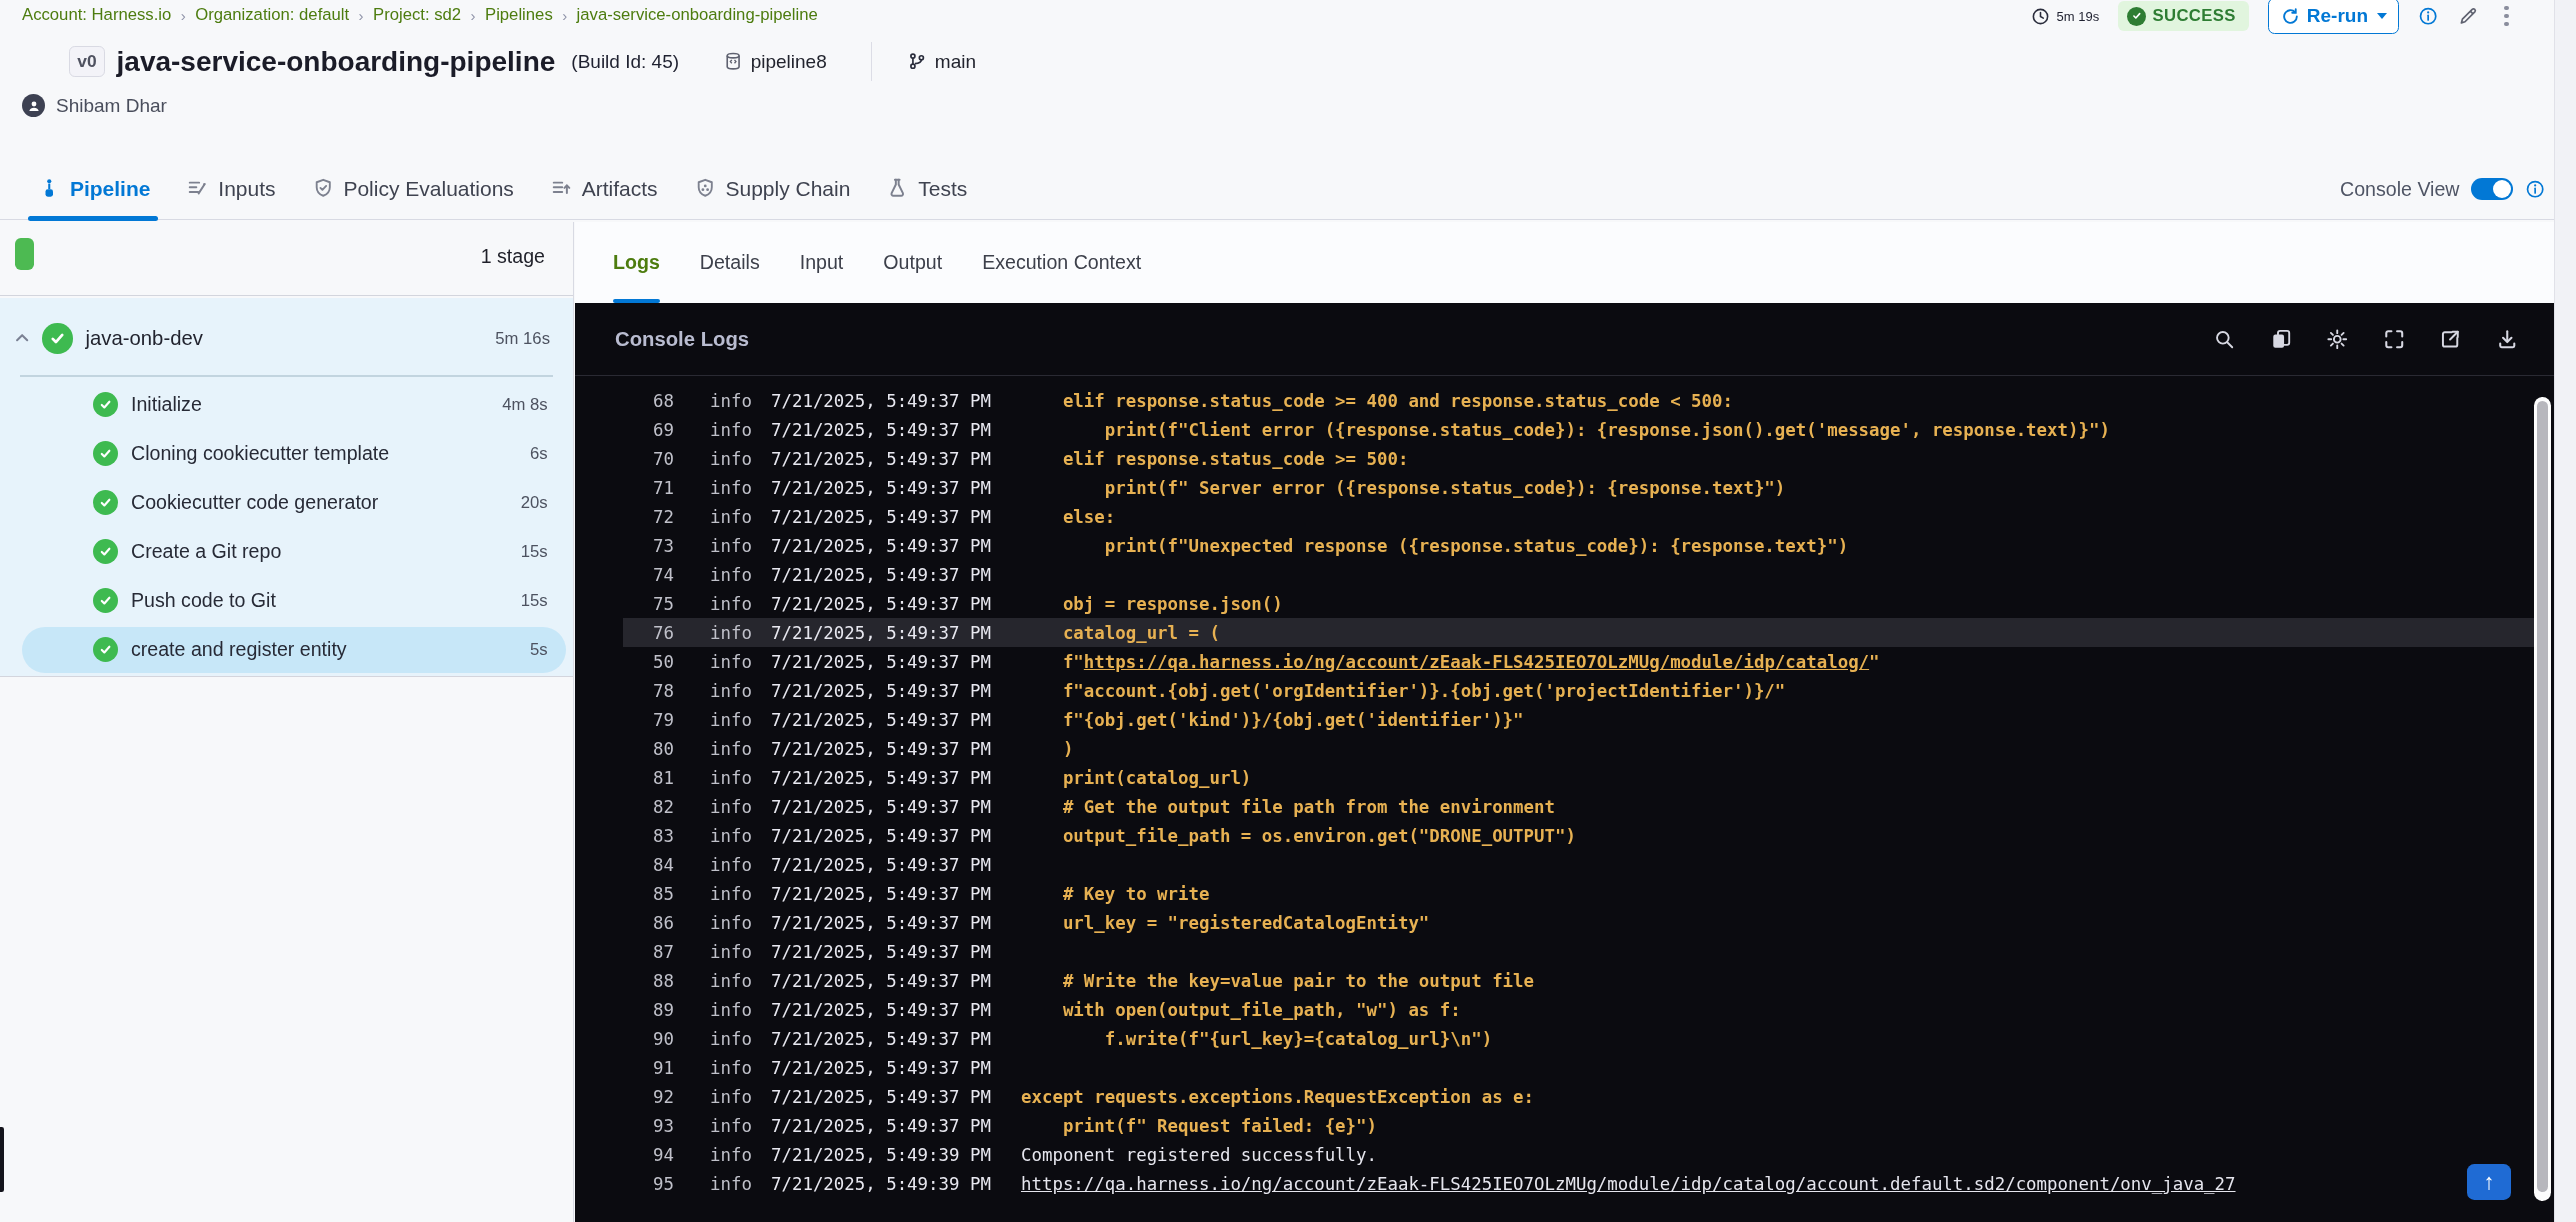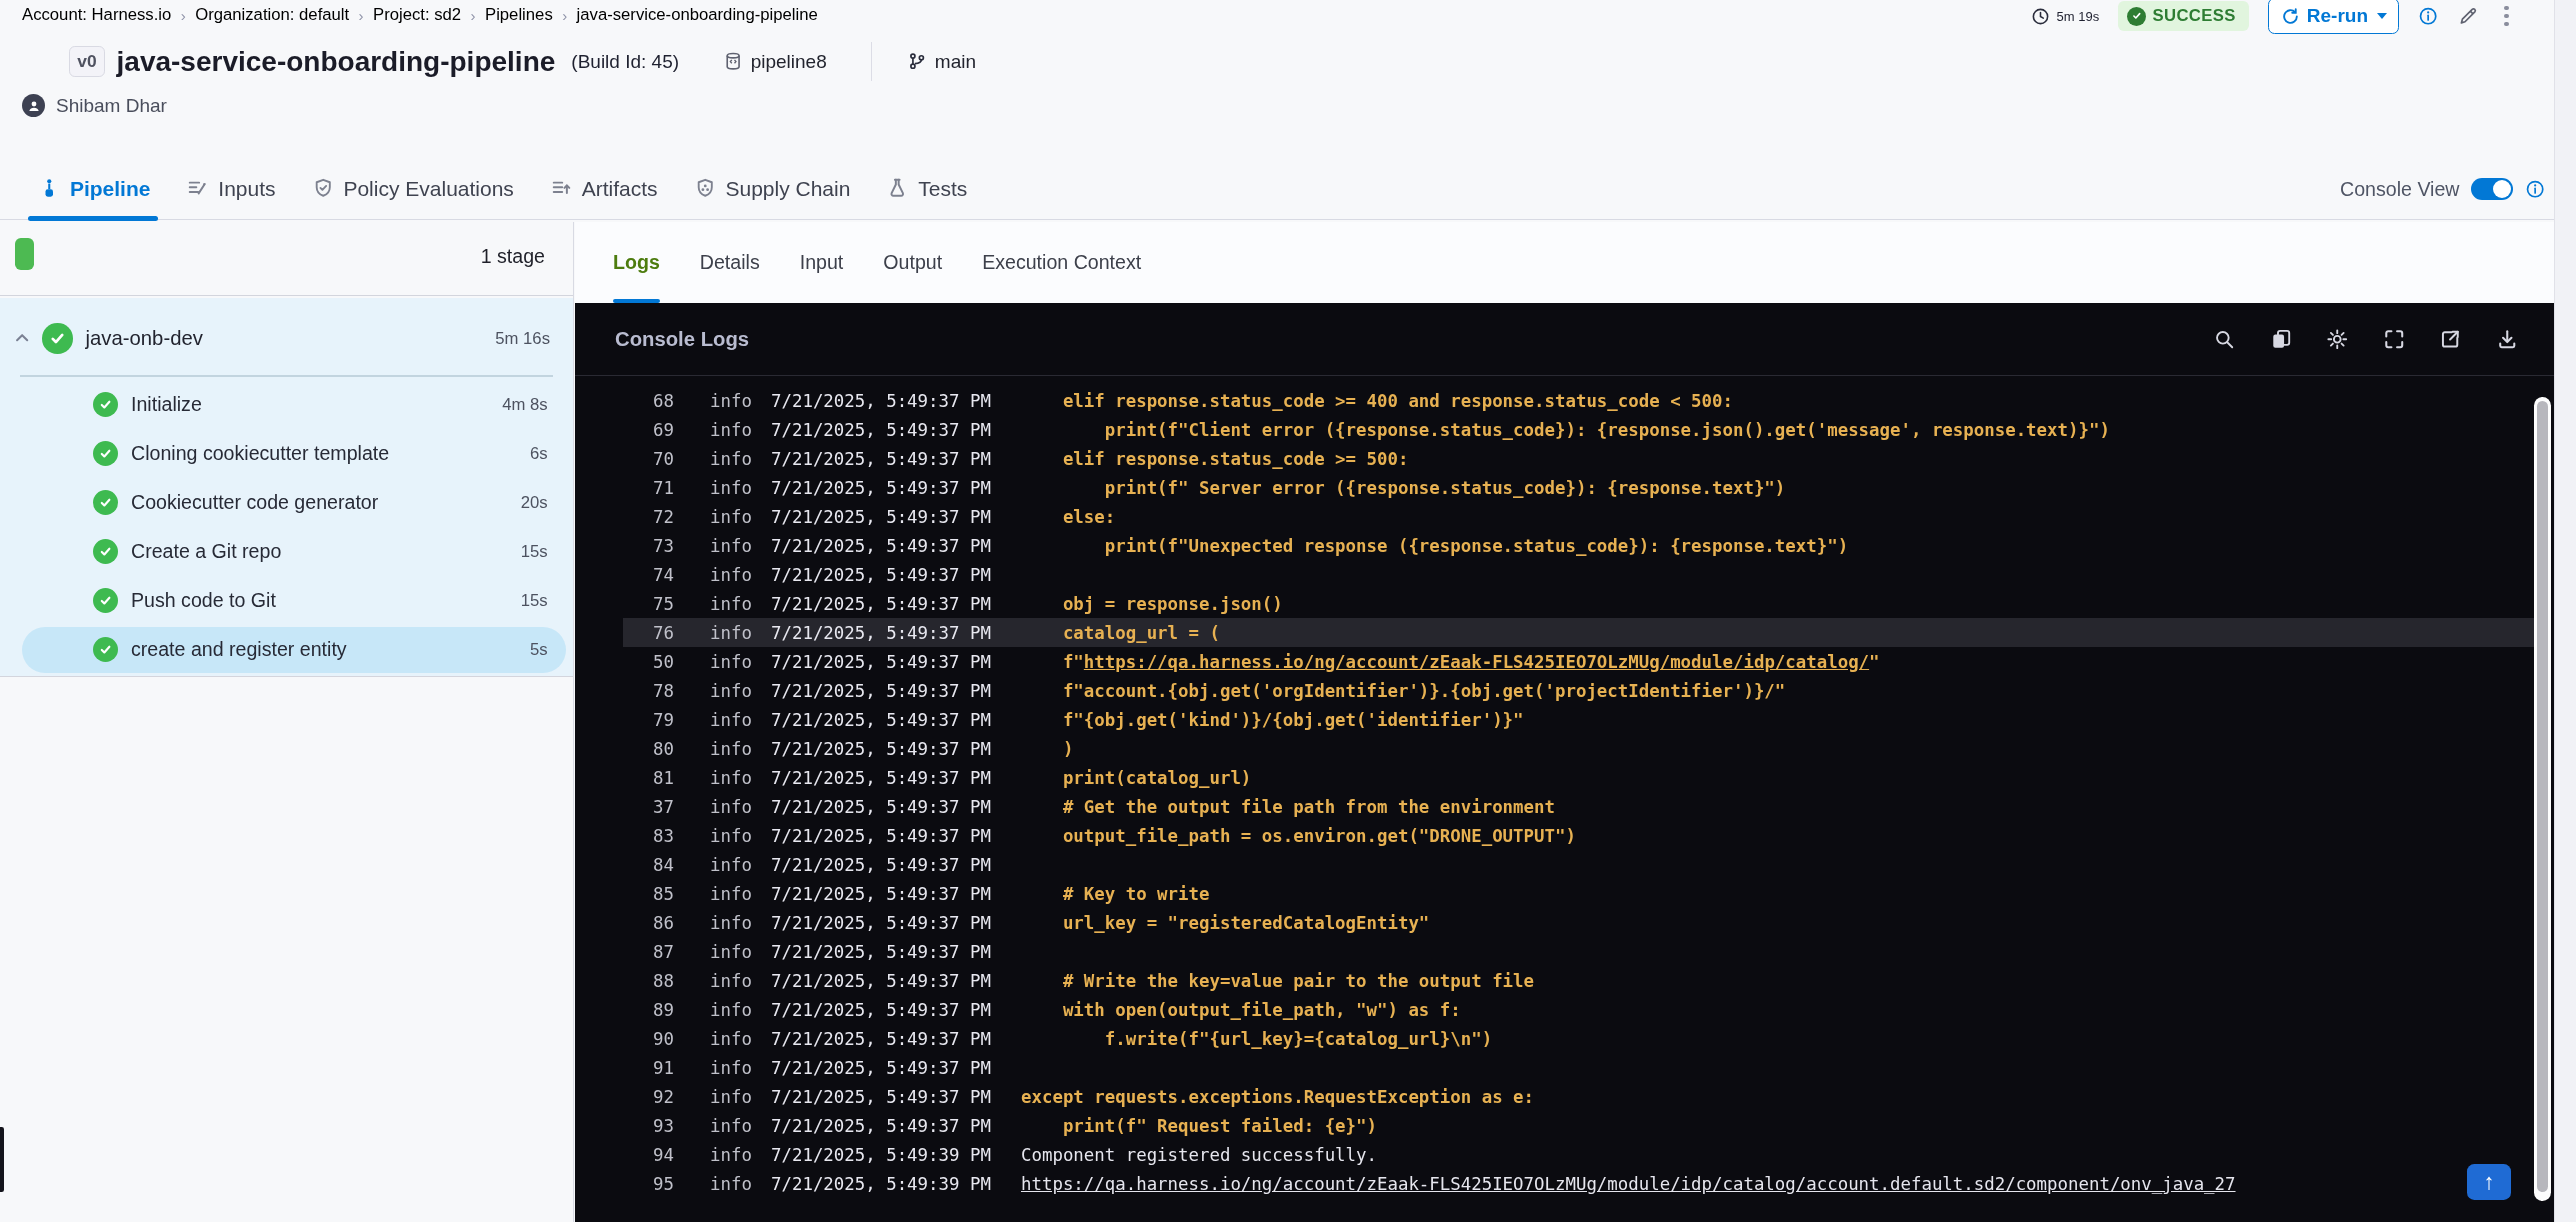--- a/index.html
+++ b/index.html
@@ -4,21 +4,21 @@
 <style>
   html,body{margin:0;padding:0;background:#e9eaee;}
   *{box-sizing:border-box;}
   .page{position:relative;width:2576px;height:1223px;background:#f7f8fa;overflow:hidden;
         font-family:"Liberation Sans","DejaVu Sans",sans-serif;color:#22242f;}
 
   
   .topbar{position:absolute;left:22px;top:0;right:0;height:30.5px;display:flex;align-items:center;}
   .breadcrumb{display:flex;align-items:center;font-size:16.7px;}
   .bc-item{display:flex;align-items:center;}
-  .crumb{color:#000000;cursor:pointer;white-space:nowrap;}
+  .crumb{color:#4d7c0f;cursor:pointer;white-space:nowrap;}
   .crumb-sep{color:#8f93a8;margin:0 9.4px;font-size:15.2px;}
   .bc-item:last-child .crumb-sep{display:none;}
   .topbar-right{position:absolute;right:60px;top:-2.9px;height:38px;display:flex;align-items:center;gap:19px;}
   .duration{display:flex;align-items:center;gap:6.5px;font-size:13px;color:#1f2130;}
   .ic{display:inline-block;}
   .ic svg{width:100%;height:100%;display:block;}
   .ic-clock{width:19px;height:19px;color:#2a2d3c;}
   .status-pill{display:flex;align-items:center;gap:6.5px;background:#e1f5de;border-radius:5.8px;
                padding:5.1px 13px 5.1px 8.7px;}
   .status-pill .txt{font-size:16.7px;font-weight:700;color:#2e7d33;letter-spacing:0.4px;}
@@ -563,21 +563,21 @@
               <span class="lts">7/21/2025, 5:49:37 PM</span>
               <span class="lcode"><span class="c-y">    )</span></span>
             </div>
             <div class="logrow">
               <span class="ln">81</span>
               <span class="lvl">info</span>
               <span class="lts">7/21/2025, 5:49:37 PM</span>
               <span class="lcode"><span class="c-y">    print(catalog_url)</span></span>
             </div>
             <div class="logrow">
-              <span class="ln">37</span>
+              <span class="ln">82</span>
               <span class="lvl">info</span>
               <span class="lts">7/21/2025, 5:49:37 PM</span>
               <span class="lcode"><span class="c-y">    # Get the output file path from the environment</span></span>
             </div>
             <div class="logrow">
               <span class="ln">83</span>
               <span class="lvl">info</span>
               <span class="lts">7/21/2025, 5:49:37 PM</span>
               <span class="lcode"><span class="c-y">    output_file_path = os.environ.get("DRONE_OUTPUT")</span></span>
             </div>

